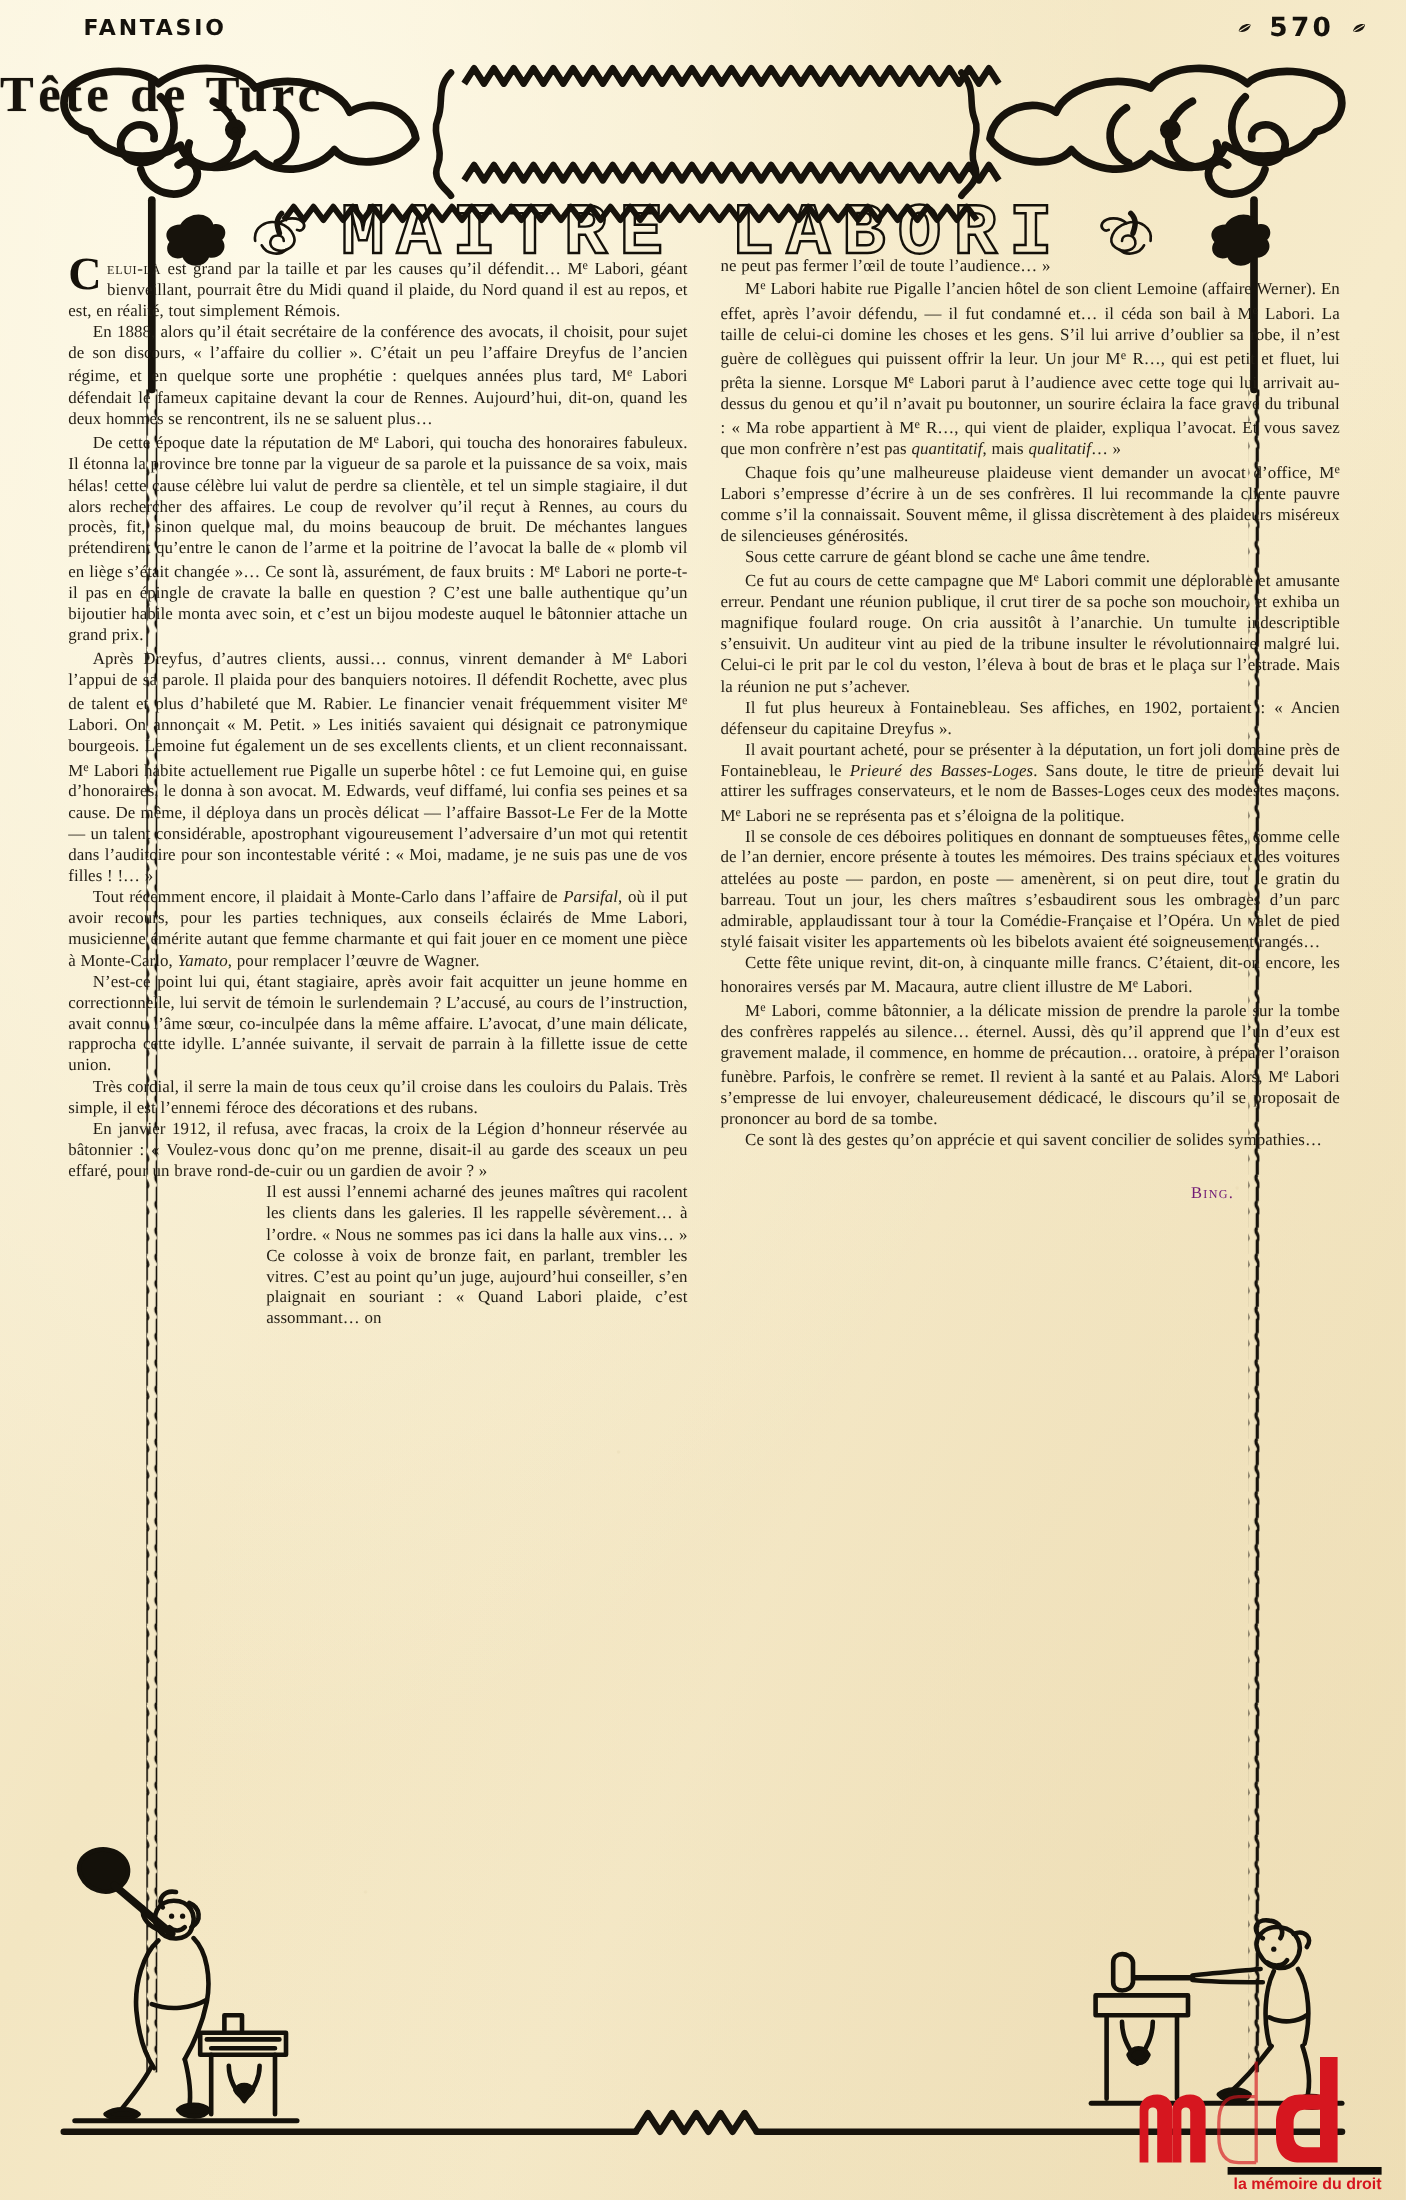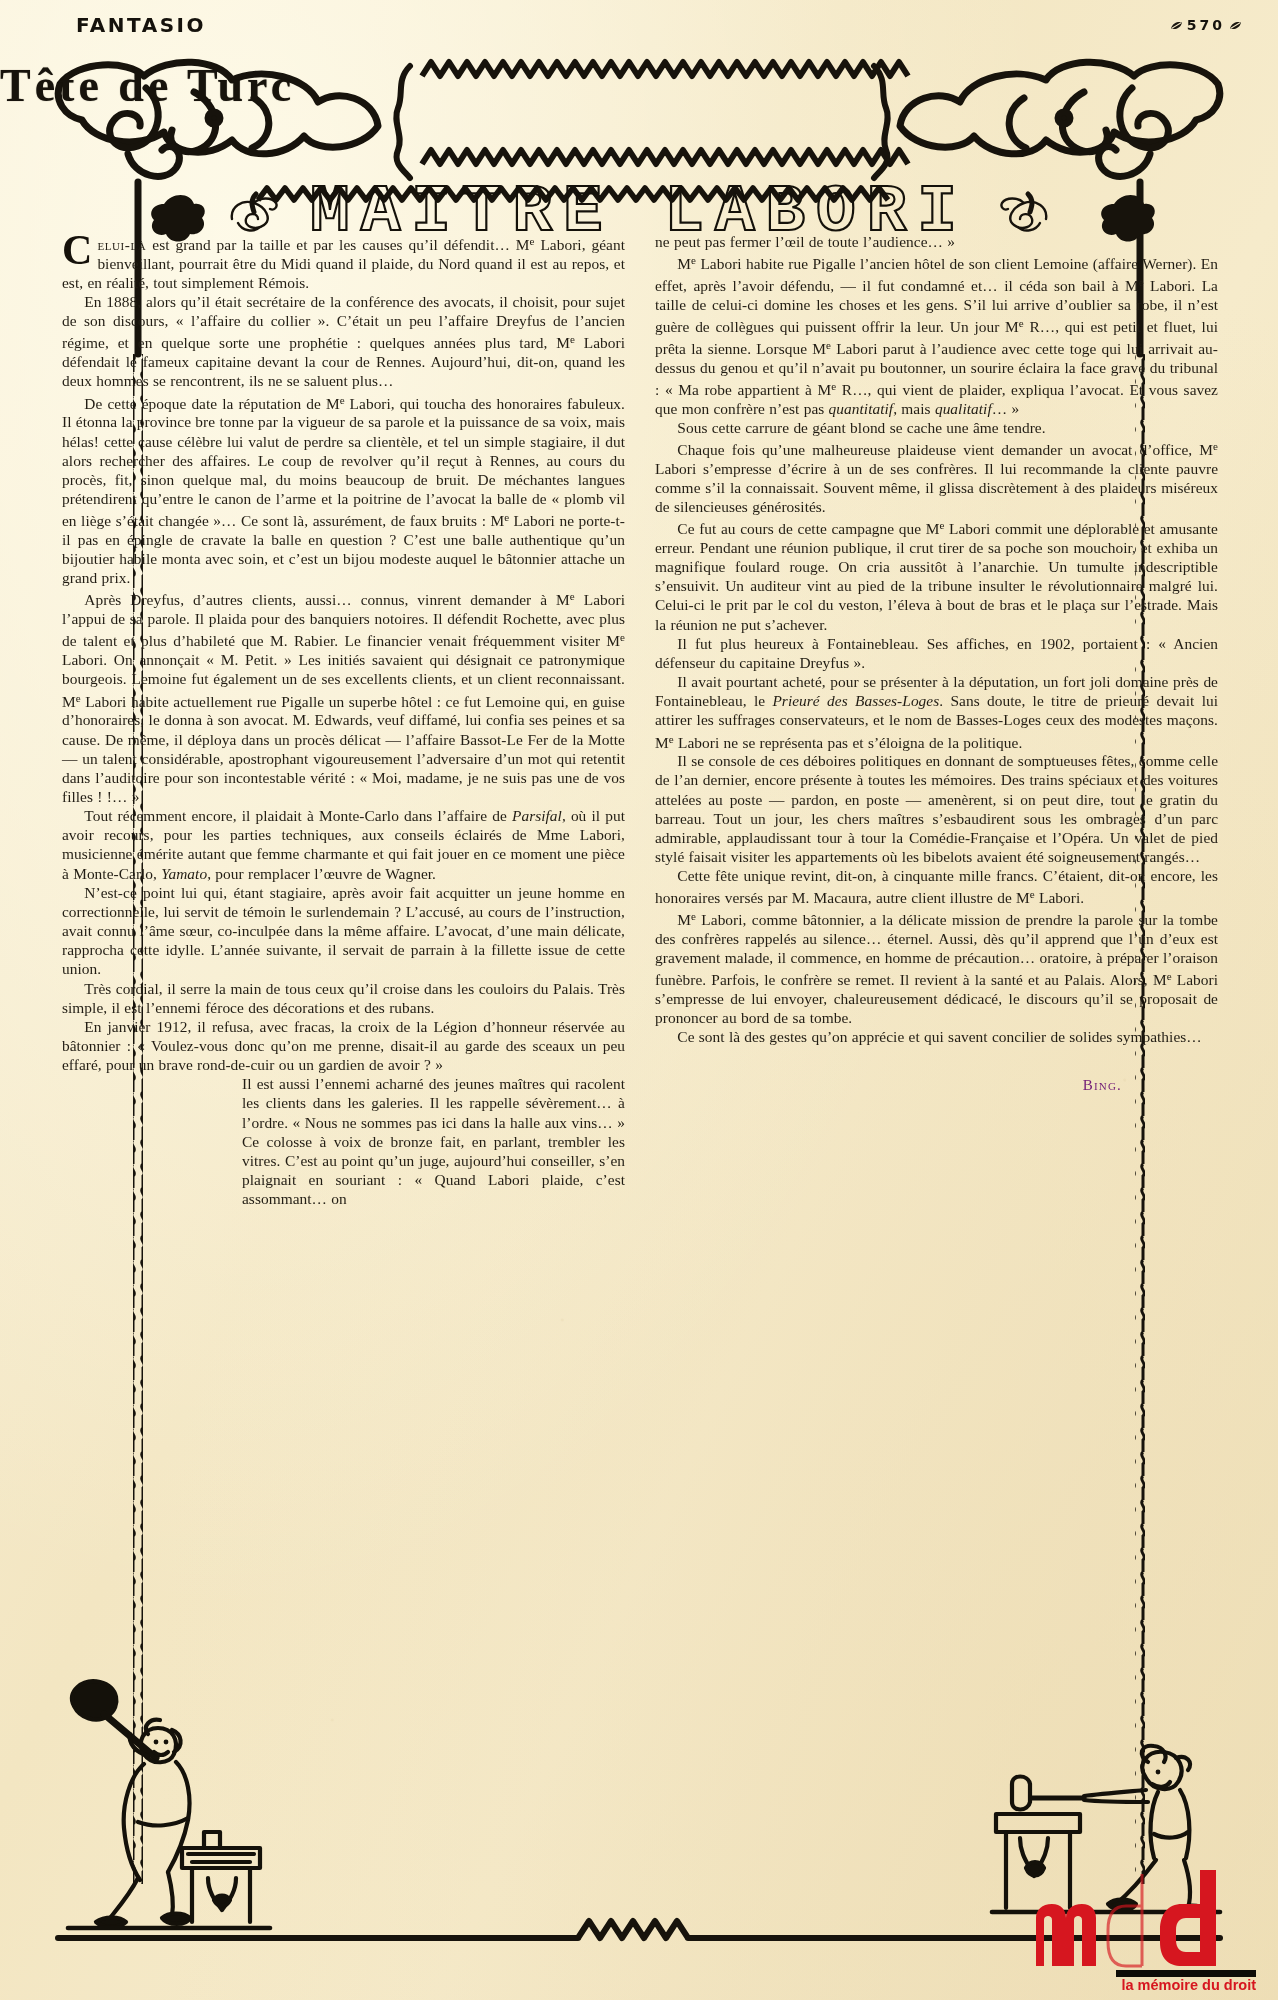--- a/index.html
+++ b/index.html
@@ -39,23 +39,23 @@
     padding:0 36px;
     z-index:5;
     margin-left:40px;
   }
   .masthead{
     font-family:"DejaVu Sans", sans-serif;
     font-weight:700;font-size:20px;letter-spacing:2.5px;
     color:#15120c;
   }
   .folio{
-    display:flex;align-items:center;gap:4px;
+    display:flex;align-items:center;gap:16px;
     font-family:"DejaVu Sans", sans-serif;
-    font-weight:700;font-size:14px;letter-spacing:3px;color:#15120c;
+    font-weight:700;font-size:24px;letter-spacing:3px;color:#15120c;
   }
   .leaf{display:inline-block;width:13px;height:11px;color:#1a160f;}
 
   
   .frame{position:absolute;left:18px;top:54px;width:1242px;height:1928px;z-index:2;pointer-events:none;}
   .frame svg{width:100%;height:100%;display:block;}
 
   
   .title-block{position:absolute;top:62px;left:0;right:0;text-align:left;z-index:6;}
   .tete-de-turc{
@@ -275,22 +275,22 @@
       <p>Tout récemment encore, il plaidait à Monte-Carlo dans l’affaire de <em>Parsifal</em>, où il put avoir recours, pour les parties techniques, aux conseils éclairés de Mme Labori, musicienne émérite autant que femme charmante et qui fait jouer en ce moment une pièce à Monte-Carlo, <em>Yamato</em>, pour remplacer l’œuvre de Wagner.</p>
       <p>N’est-ce point lui qui, étant stagiaire, après avoir fait acquitter un jeune homme en correctionnelle, lui servit de témoin le surlendemain ? L’accusé, au cours de l’instruction, avait connu l’âme sœur, co-inculpée dans la même affaire. L’avocat, d’une main délicate, rapprocha cette idylle. L’année suivante, il servait de parrain à la fillette issue de cette union.</p>
       <p>Très cordial, il serre la main de tous ceux qu’il croise dans les couloirs du Palais. Très simple, il est l’ennemi féroce des décorations et des rubans.</p>
       <p>En janvier 1912, il refusa, avec fracas, la croix de la Légion d’honneur réservée au bâtonnier : « Voulez-vous donc qu’on me prenne, disait-il au garde des sceaux un peu effaré, pour un brave rond-de-cuir ou un gardien de avoir ? »</p>
       <div class="wrap-left-cut"></div>
       <p>Il est aussi l’ennemi acharné des jeunes maîtres qui racolent les clients dans les galeries. Il les rappelle sévèrement… à l’ordre. « Nous ne sommes pas ici dans la halle aux vins… » Ce colosse à voix de bronze fait, en parlant, trembler les vitres. C’est au point qu’un juge, aujourd’hui conseiller, s’en plaignait en souriant : « Quand Labori plaide, c’est assommant… on</p>
     </div>
   <div class="col" id="col-right">
       <p>ne peut pas fermer l’œil de toute l’audience… »</p>
       <p>M<span class="sup">e</span> Labori habite rue Pigalle l’ancien hôtel de son client Lemoine (affaire Werner). En effet, après l’avoir défendu, — il fut condamné et… il céda son bail à M<span class="sup">e</span> Labori. La taille de celui-ci domine les choses et les gens. S’il lui arrive d’oublier sa robe, il n’est guère de collègues qui puissent offrir la leur. Un jour M<span class="sup">e</span> R…, qui est petit et fluet, lui prêta la sienne. Lorsque M<span class="sup">e</span> Labori parut à l’audience avec cette toge qui lui arrivait au-dessus du genou et qu’il n’avait pu boutonner, un sourire éclaira la face grave du tribunal : « Ma robe appartient à M<span class="sup">e</span> R…, qui vient de plaider, expliqua l’avocat. Et vous savez que mon confrère n’est pas <em>quantitatif</em>, mais <em>qualitatif</em>… »</p>
+      <p>Chaque fois qu’une malheureuse plaideuse vient demander un avocat d’office, M<span class="sup">e</span> Labori s’empresse d’écrire à un de ses confrères. Il lui recommande la cliente pauvre comme s’il la connaissait. Souvent même, il glissa discrètement à des plaideurs miséreux de silencieuses générosités.</p>
       <p>Sous cette carrure de géant blond se cache une âme tendre.</p>
-      <p>Chaque fois qu’une malheureuse plaideuse vient demander un avocat d’office, M<span class="sup">e</span> Labori s’empresse d’écrire à un de ses confrères. Il lui recommande la cliente pauvre comme s’il la connaissait. Souvent même, il glissa discrètement à des plaideurs miséreux de silencieuses générosités.</p>
       <p>Ce fut au cours de cette campagne que M<span class="sup">e</span> Labori commit une déplorable et amusante erreur. Pendant une réunion publique, il crut tirer de sa poche son mouchoir, et exhiba un magnifique foulard rouge. On cria aussitôt à l’anarchie. Un tumulte indescriptible s’ensuivit. Un auditeur vint au pied de la tribune insulter le révolutionnaire malgré lui. Celui-ci le prit par le col du veston, l’éleva à bout de bras et le plaça sur l’estrade. Mais la réunion ne put s’achever.</p>
       <p>Il fut plus heureux à Fontainebleau. Ses affiches, en 1902, portaient : « Ancien défenseur du capitaine Dreyfus ».</p>
       <p>Il avait pourtant acheté, pour se présenter à la députation, un fort joli domaine près de Fontainebleau, le <em>Prieuré des Basses-Loges</em>. Sans doute, le titre de prieuré devait lui attirer les suffrages conservateurs, et le nom de Basses-Loges ceux des modestes maçons. M<span class="sup">e</span> Labori ne se représenta pas et s’éloigna de la politique.</p>
       <p>Il se console de ces déboires politiques en donnant de somptueuses fêtes, comme celle de l’an dernier, encore présente à toutes les mémoires. Des trains spéciaux et des voitures attelées au poste — pardon, en poste — amenèrent, si on peut dire, tout le gratin du barreau. Tout un jour, les chers maîtres s’esbaudirent sous les ombrages d’un parc admirable, applaudissant tour à tour la Comédie-Française et l’Opéra. Un valet de pied stylé faisait visiter les appartements où les bibelots avaient été soigneusement rangés…</p>
       <p>Cette fête unique revint, dit-on, à cinquante mille francs. C’étaient, dit-on encore, les honoraires versés par M. Macaura, autre client illustre de M<span class="sup">e</span> Labori.</p>
       <p>M<span class="sup">e</span> Labori, comme bâtonnier, a la délicate mission de prendre la parole sur la tombe des confrères rappelés au silence… éternel. Aussi, dès qu’il apprend que l’un d’eux est gravement malade, il commence, en homme de précaution… oratoire, à préparer l’oraison funèbre. Parfois, le confrère se remet. Il revient à la santé et au Palais. Alors, M<span class="sup">e</span> Labori s’empresse de lui envoyer, chaleureusement dédicacé, le discours qu’il se proposait de prononcer au bord de sa tombe.</p>
       <p>Ce sont là des gestes qu’on apprécie et qui savent concilier de solides sympathies…</p>
       <div class="signature">Bing.</div>
     </div>
 </div>

